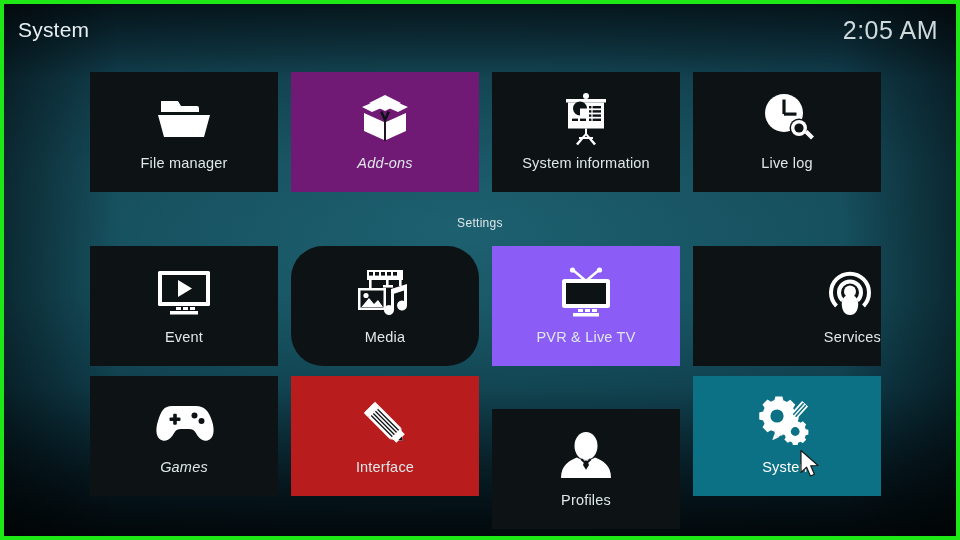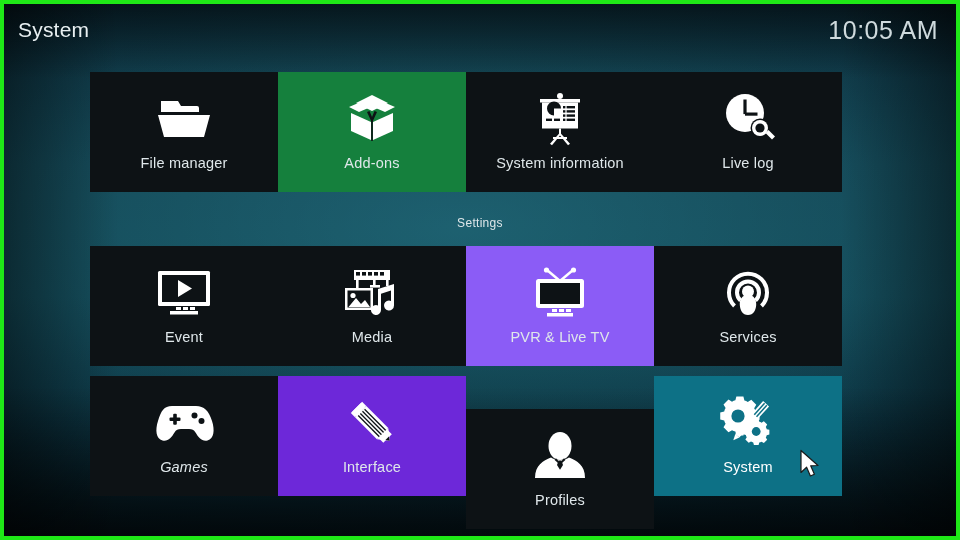--- a/index.html
+++ b/index.html
@@ -71,21 +71,21 @@
     letter-spacing: 0.5px;
   }
 
   
   .grid {
     position: absolute;
     left: 86px;
     width: 788px;
     display: grid;
     grid-template-columns: repeat(4, 188px);
-    column-gap: 0;
+    column-gap: 13px;
     z-index: 4;
   }
   #grid-top   { top: 68px; }
   #grid-mid   { top: 242px; }
   #grid-bot   { top: 372px; }
 
   .tile {
     position: relative;
     height: 120px;
     background: #0d1215;
@@ -155,36 +155,36 @@
 <body>
 
 <div id="screen" style="border-color: rgb(31, 232, 23);">
 
   <div id="bg"></div>
   <div id="bg-vignette"></div>
   <div id="bg-sides"></div>
 
   <div id="topbar">
     <div id="window-title">System</div>
-    <div id="clock">10:05 AM</div>
+    <div id="clock">2:05 AM</div>
   </div>
 
   <div class="grid" id="grid-top">
 
     <div class="tile" style="background: rgb(13, 18, 21);">
       <div class="tile-icon">
         <svg width="58" height="48" viewBox="0 0 58 48">
           <path fill="#ffffff" d="M6 6 h17 l3 5 h16 a2 2 0 0 1 2 2 v4 H6 Z"></path>
           <path fill="#ffffff" d="M3 20 h52 l-6 22 H9 Z"></path>
         </svg>
       </div>
       <div class="tile-label">File manager</div>
     </div>
 
-    <div class="tile" style="background: #15803d;">
+    <div class="tile" style="background: #701a75; font-style: italic;">
       <div class="tile-icon">
         <svg width="58" height="52" viewBox="0 0 58 52">
           <path fill="#ffffff" d="M29 2 L45 10 L29 18 L13 10 Z"></path>
           <path fill="#ffffff" d="M6 14 L20 8 L30 13 L16 19 Z"></path>
           <path fill="#ffffff" d="M52 14 L38 8 L28 13 L42 19 Z"></path>
           <path fill="#ffffff" d="M8 20 L28 29 L28 47 L8 38 Z"></path>
           <path fill="#ffffff" d="M50 20 L30 29 L30 47 L50 38 Z"></path>
           <path fill="#0d1215" d="M28.2 28 h1.6 v20 h-1.6 Z"></path>
           <path fill="#0d1215" d="M24 19 L29 30 L34 19 L31.5 18 L29 24 L26.5 18 Z"></path>
         </svg>
@@ -250,21 +250,21 @@
           <path fill="#ffffff" d="M24 12 L38 20.5 L24 29 Z"></path>
           <rect x="22" y="39" width="5" height="3" fill="#ffffff"></rect>
           <rect x="29" y="39" width="5" height="3" fill="#ffffff"></rect>
           <rect x="36" y="39" width="5" height="3" fill="#ffffff"></rect>
           <rect x="16" y="43" width="28" height="3.5" fill="#ffffff"></rect>
         </svg>
       </div>
       <div class="tile-label">Event</div>
     </div>
 
-    <div class="tile" style="background: rgb(13, 18, 21);">
+    <div class="tile" style="background: rgb(13, 18, 21); border-radius: 32px;">
       <div class="tile-icon">
         <svg width="60" height="52" viewBox="0 0 60 52">
 
           <rect x="12" y="3" width="36" height="10" fill="#ffffff"></rect>
           <g fill="#0d1215">
             <rect x="14" y="5" width="4" height="3.6"></rect>
             <rect x="20" y="5" width="4" height="3.6"></rect>
             <rect x="26" y="5" width="4" height="3.6"></rect>
             <rect x="32" y="5" width="4" height="3.6"></rect>
             <rect x="38" y="5" width="4" height="3.6"></rect>
@@ -296,21 +296,21 @@
           <rect x="10" y="16" width="40" height="21" fill="#0d1215"></rect>
           <rect x="22" y="42" width="5" height="3" fill="#ffffff"></rect>
           <rect x="29" y="42" width="5" height="3" fill="#ffffff"></rect>
           <rect x="36" y="42" width="5" height="3" fill="#ffffff"></rect>
           <rect x="17" y="46" width="26" height="3.5" fill="#ffffff"></rect>
         </svg>
       </div>
       <div class="tile-label">PVR &amp; Live TV</div>
     </div>
 
-    <div class="tile" style="background: rgb(13, 18, 21);">
+    <div class="tile" style="background: rgb(13, 18, 21); align-items: flex-end;">
       <div class="tile-icon">
         <svg width="54" height="54" viewBox="0 0 54 54">
           <path fill="none" stroke="#ffffff" stroke-width="4" d="M13.5 40 A19 19 0 1 1 40.5 40"></path>
           <path fill="none" stroke="#ffffff" stroke-width="4" d="M19.5 34.5 A11 11 0 1 1 34.5 34.5"></path>
           <circle cx="27" cy="25.5" r="6" fill="#ffffff"></circle>
           <path fill="#ffffff" d="M27 29 c-6.2 0 -8.6 5 -8.2 10 c0.4 5.2 2.7 10 8.2 10 s7.8 -4.8 8.2 -10 c0.4 -5 -2 -10 -8.2 -10 Z"></path>
           <path fill="#0d1215" d="M27 19.5 a6 6 0 0 0 0 12 a6 6 0 0 0 0 -12 Z" opacity="0"></path>
         </svg>
       </div>
       <div class="tile-label">Services</div>
@@ -328,21 +328,21 @@
             <rect x="16.5" y="15.5" width="11" height="3.6" rx="1"></rect>
             <rect x="20.2" y="11.8" width="3.6" height="11" rx="1"></rect>
           </g>
           <circle cx="41.5" cy="13.5" r="3" fill="#0d1215"></circle>
           <circle cx="48.5" cy="19" r="3" fill="#0d1215"></circle>
         </svg>
       </div>
       <div class="tile-label">Games</div>
     </div>
 
-    <div class="tile" style="background: #6d28d9;">
+    <div class="tile" style="background: #b91c1c;">
       <div class="tile-icon">
         <svg width="56" height="54" viewBox="0 0 56 54">
 
           <g transform="rotate(45 28 27)">
             <rect x="6" y="21" width="44" height="12" fill="#ffffff"></rect>
             <g fill="#0d1215">
               <rect x="12" y="21" width="2.4" height="5"></rect>
               <rect x="19" y="21" width="2.4" height="5"></rect>
               <rect x="26" y="21" width="2.4" height="5"></rect>
               <rect x="33" y="21" width="2.4" height="5"></rect>

